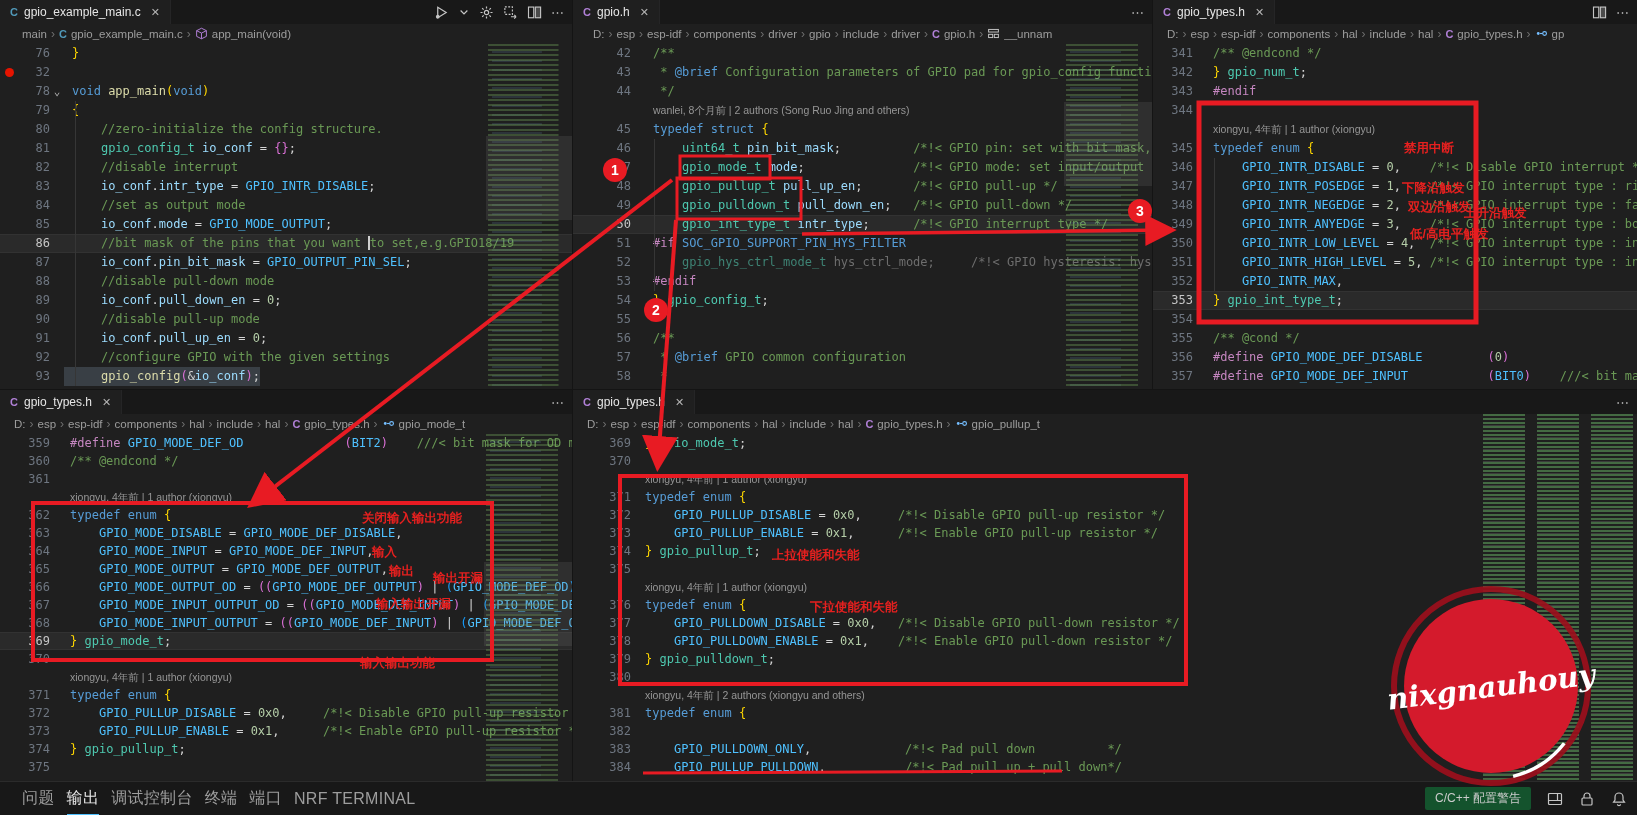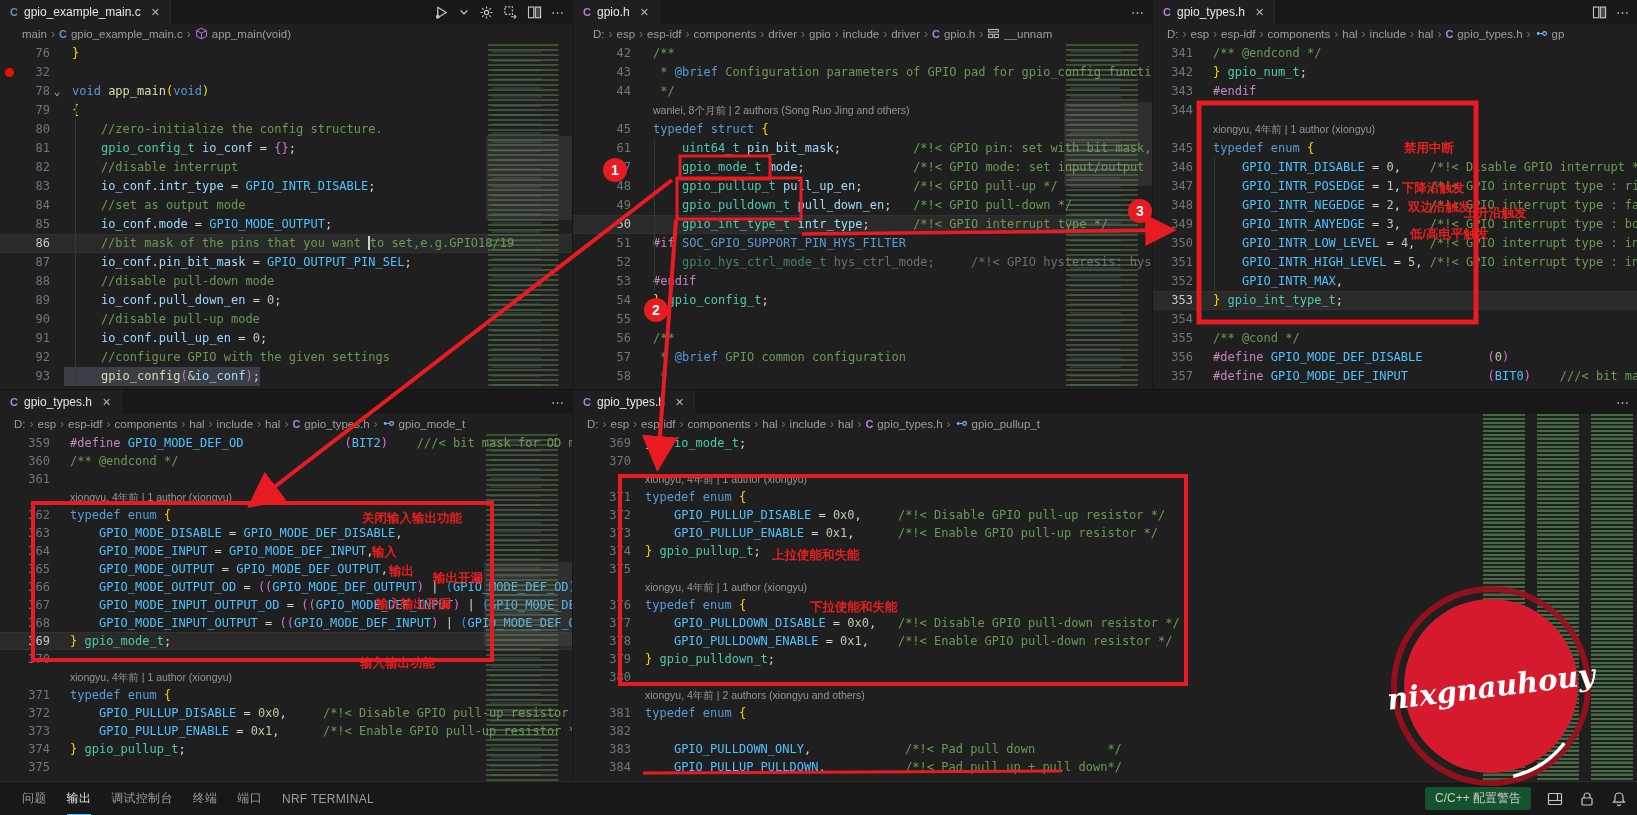--- a/index.html
+++ b/index.html
@@ -45,21 +45,21 @@
         repeating-linear-gradient(180deg, rgba(106,153,85,.40) 0 2px, transparent 2px 5px),
         repeating-linear-gradient(180deg, transparent 0 7px, rgba(140,200,255,.12) 7px 9px);
       background-size:82% 100%,58% 100%;background-repeat:no-repeat;background-position:2px 0,6px 0;}
   .mmslide{position:absolute;left:0;right:0;height:84px;background:rgba(130,130,130,.16);}
   .mmcol{position:absolute;top:0;bottom:0;width:42px;
       background-image:repeating-linear-gradient(180deg, rgba(98,168,96,.55) 0 2px, transparent 2px 4px),
         repeating-linear-gradient(180deg, transparent 0 11px, rgba(220,220,220,.15) 11px 12px);}
   
   .pbar{position:absolute;left:0;right:0;top:781px;height:34px;background:#181818;
         border-top:1px solid #2b2b2b;display:flex;align-items:center;padding:0 10px 0 22px;}
-  .ptabs{display:flex;align-items:flex-start;gap:20px;font-size:12px;color:#9d9d9d;height:100%;}
+  .ptabs{display:flex;align-items:flex-start;gap:12px;font-size:16px;color:#9d9d9d;height:100%;}
   .ptab{display:flex;align-items:center;height:100%;cursor:pointer;letter-spacing:.3px;}
   .ptab.on{color:#e7e7e7;box-shadow:inset 0 -1px 0 #4fc1ff;}
   .pright{margin-left:auto;display:flex;align-items:center;gap:16px;}
   .badge{background:#14532d;color:#cccccc;font-size:12px;padding:3px 10px;border-radius:2px;cursor:pointer;}
   .picon{color:#c5c5c5;display:flex;align-items:center;cursor:pointer;}
   
   .ovl{position:absolute;left:0;top:0;width:1637px;height:815px;pointer-events:none;z-index:70;}
   .notes{position:absolute;left:0;top:0;width:1637px;height:815px;pointer-events:none;z-index:75;}
   .cnann{position:absolute;color:#e5201f;font-weight:bold;font-size:12.5px;white-space:nowrap;
          font-family:"Liberation Sans",sans-serif;}
@@ -306,21 +306,21 @@
           <span class="gut"></span>
           <span class="foldc"></span>
           <span class="t">wanlei, 8个月前 | 2 authors (Song Ruo Jing and others)</span>
         </div>
         <div class="cl">
           <span class="gut">45</span>
           <span class="foldc"></span>
           <span class="t"><span class="tk kw">typedef</span><span class="tk pl"> </span><span class="tk kw">struct</span><span class="tk pl"> </span><span class="tk b1">{</span></span>
         </div>
         <div class="cl">
-          <span class="gut">61</span>
+          <span class="gut">46</span>
           <span class="foldc"></span>
           <span class="t"><span class="tk pl">    </span><span class="tk ty">uint64_t</span><span class="tk pl"> </span><span class="tk var">pin_bit_mask</span><span class="tk pl">;</span><span class="tk pl">          </span><span class="tk cmt">/*!&lt; GPIO pin: set with bit mask, each bit maps to a GPIO */</span></span>
         </div>
         <div class="cl">
           <span class="gut">47</span>
           <span class="foldc"></span>
           <span class="t"><span class="tk pl">    </span><span class="tk ty">gpio_mode_t</span><span class="tk pl"> </span><span class="tk var">mode</span><span class="tk pl">;</span><span class="tk pl">               </span><span class="tk cmt">/*!&lt; GPIO mode: set input/output mode */</span></span>
         </div>
         <div class="cl">
           <span class="gut">48</span>

